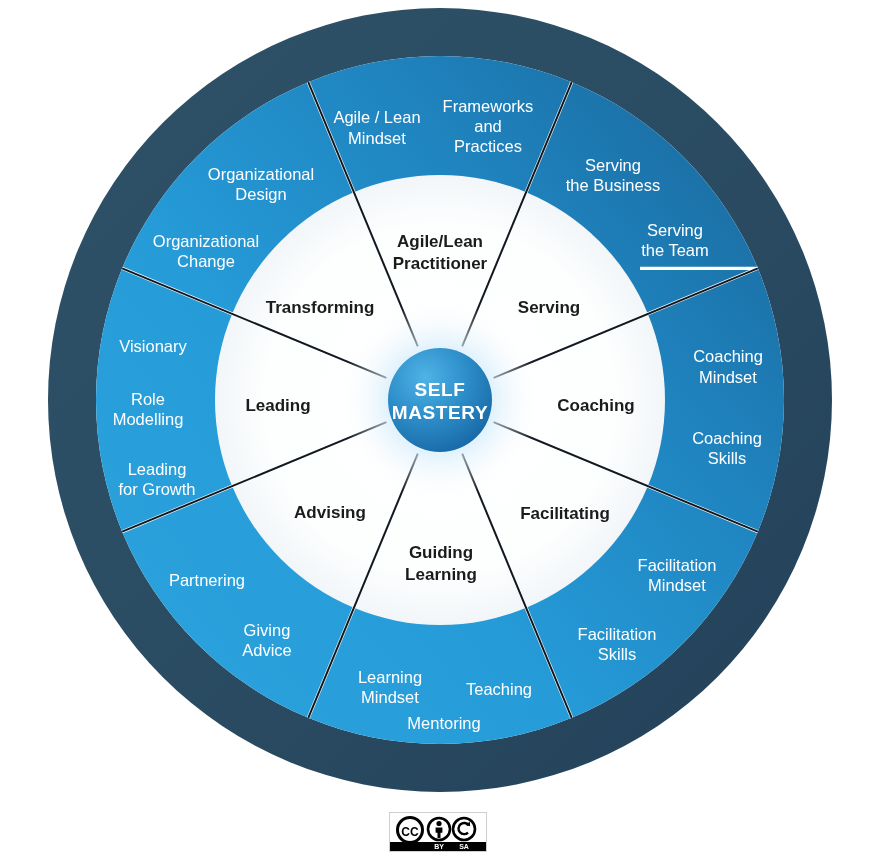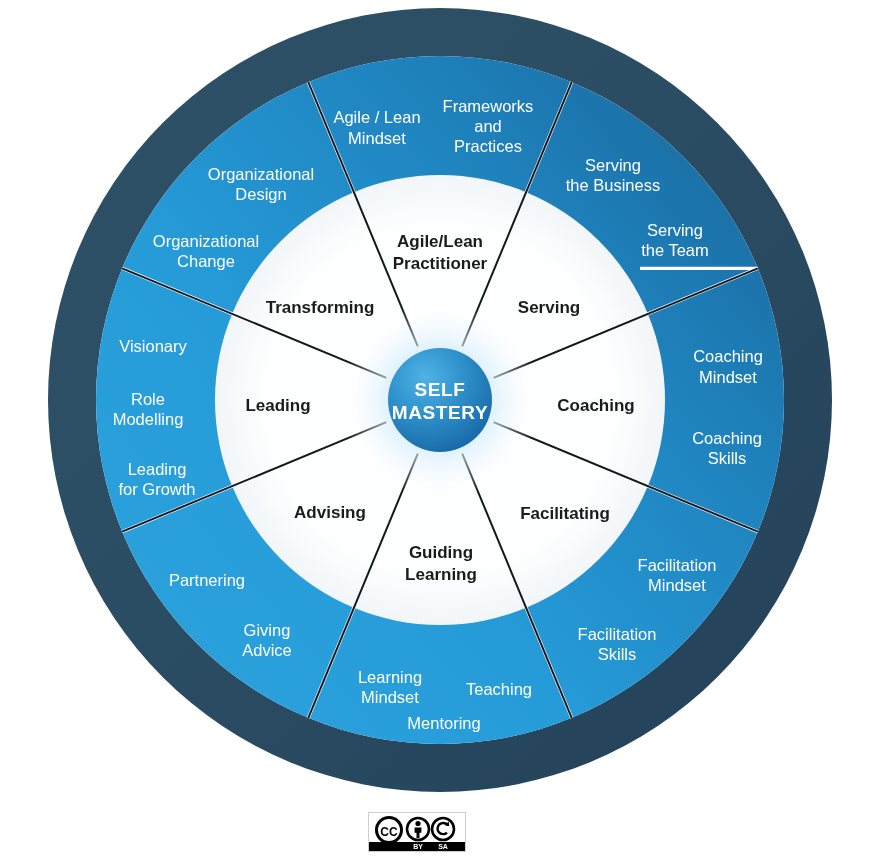--- a/index.html
+++ b/index.html
@@ -57,21 +57,21 @@
     fill: none;
   }
   .divider-white {
     stroke: #ffffff;
     stroke-width: 3.2;
     fill: none;
   }
   
   #cc-badge {
     position: absolute;
-    left: 368px;
+    left: 389px;
     top: 812px;
     width: 98px;
     height: 40px;
     background: #ffffff;
     border: 1px solid #cfcfcf;
     box-sizing: border-box;
   }
 </style>
 </head>
 <body>

